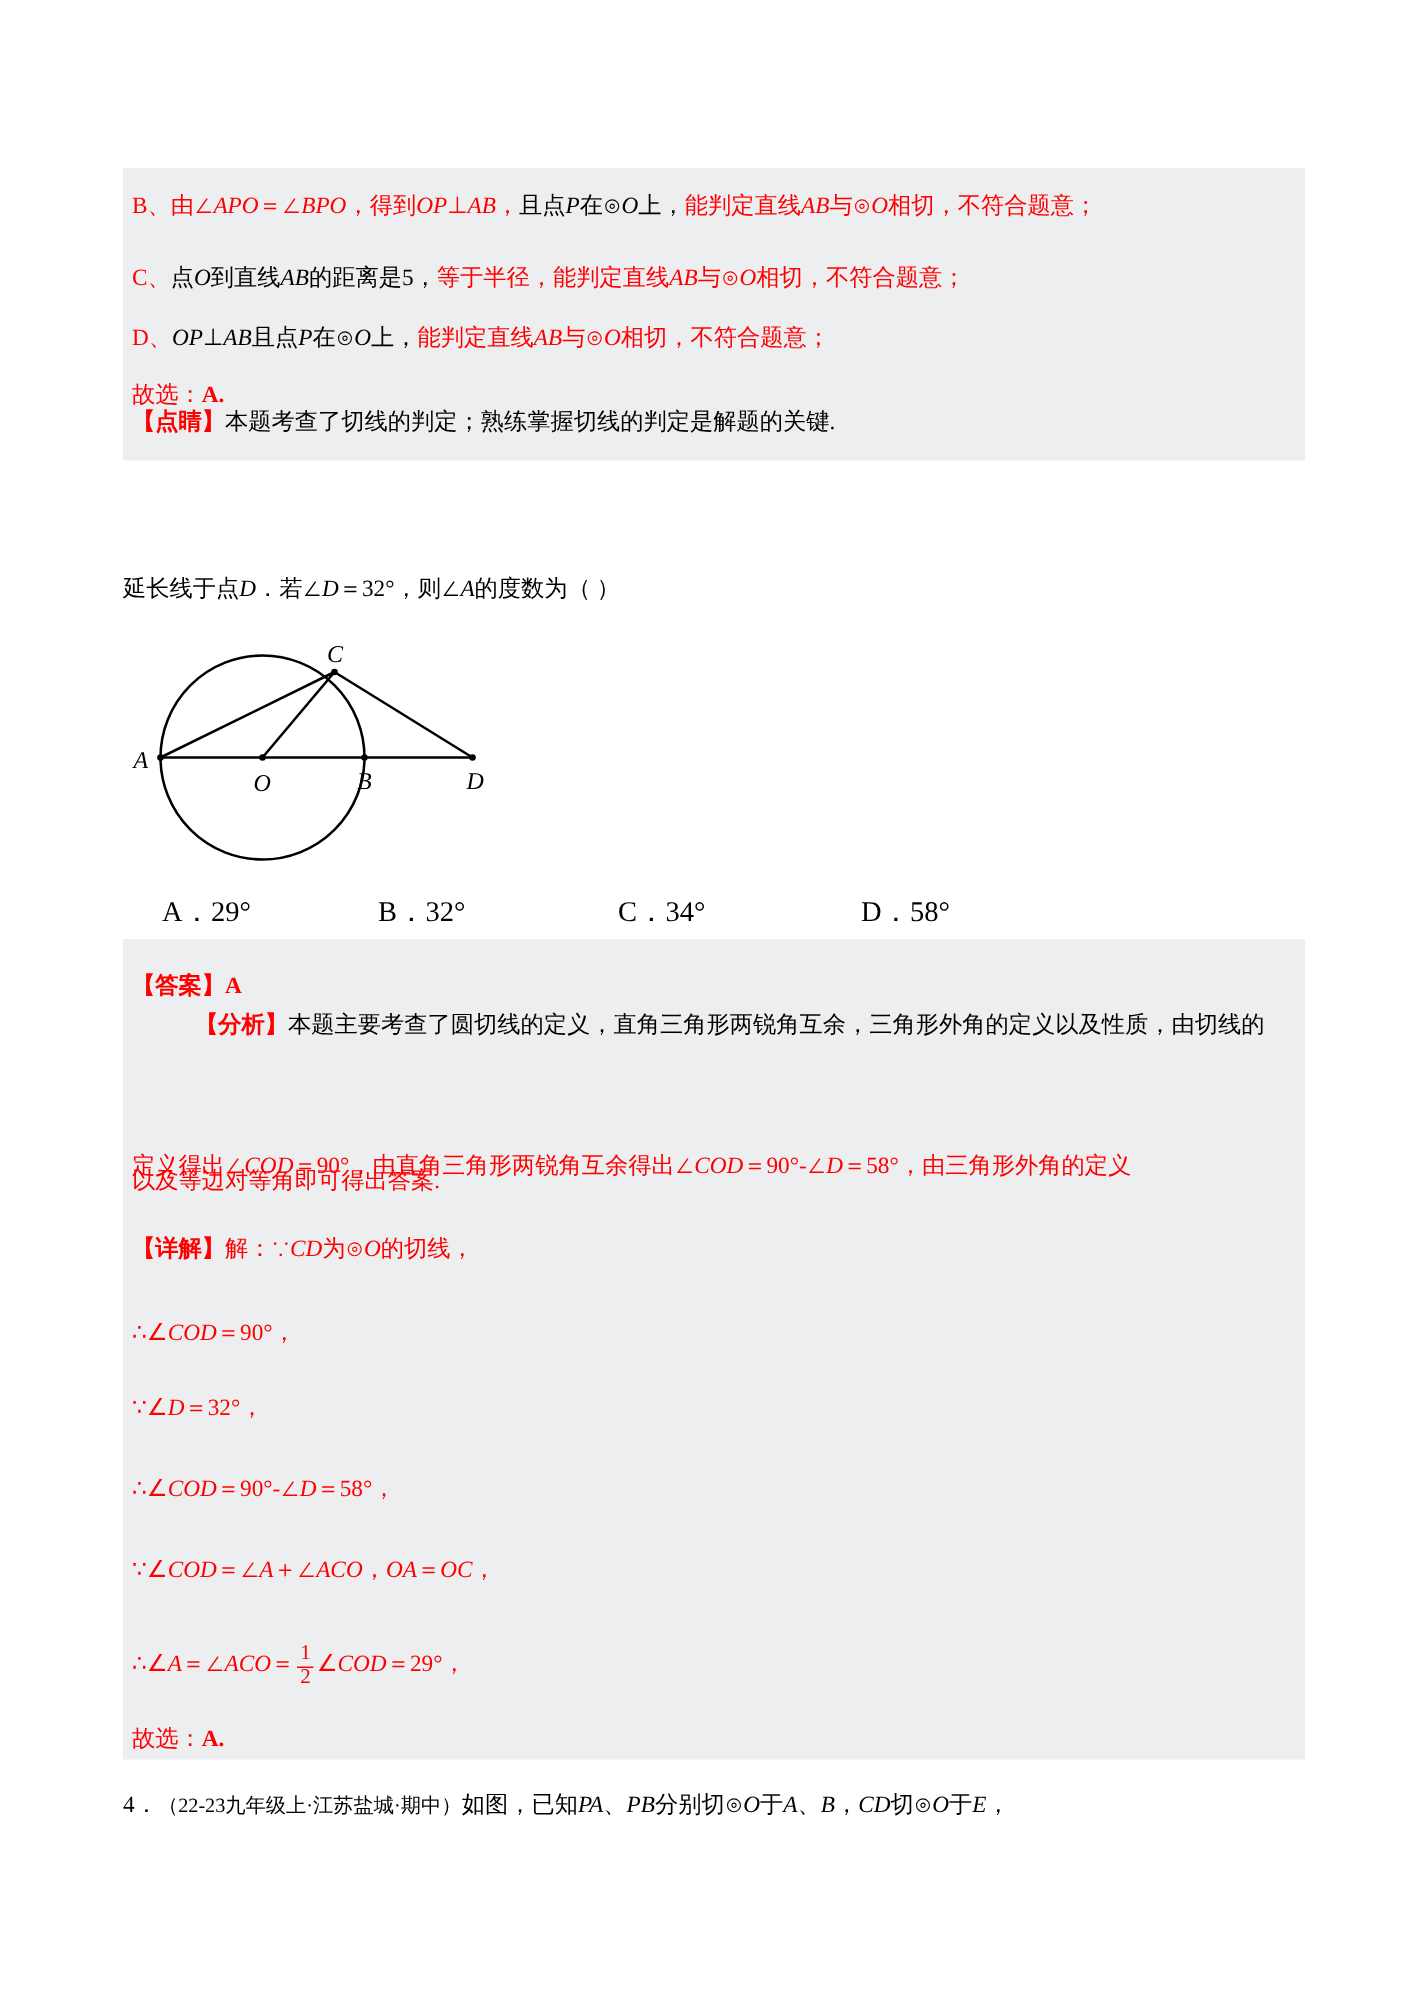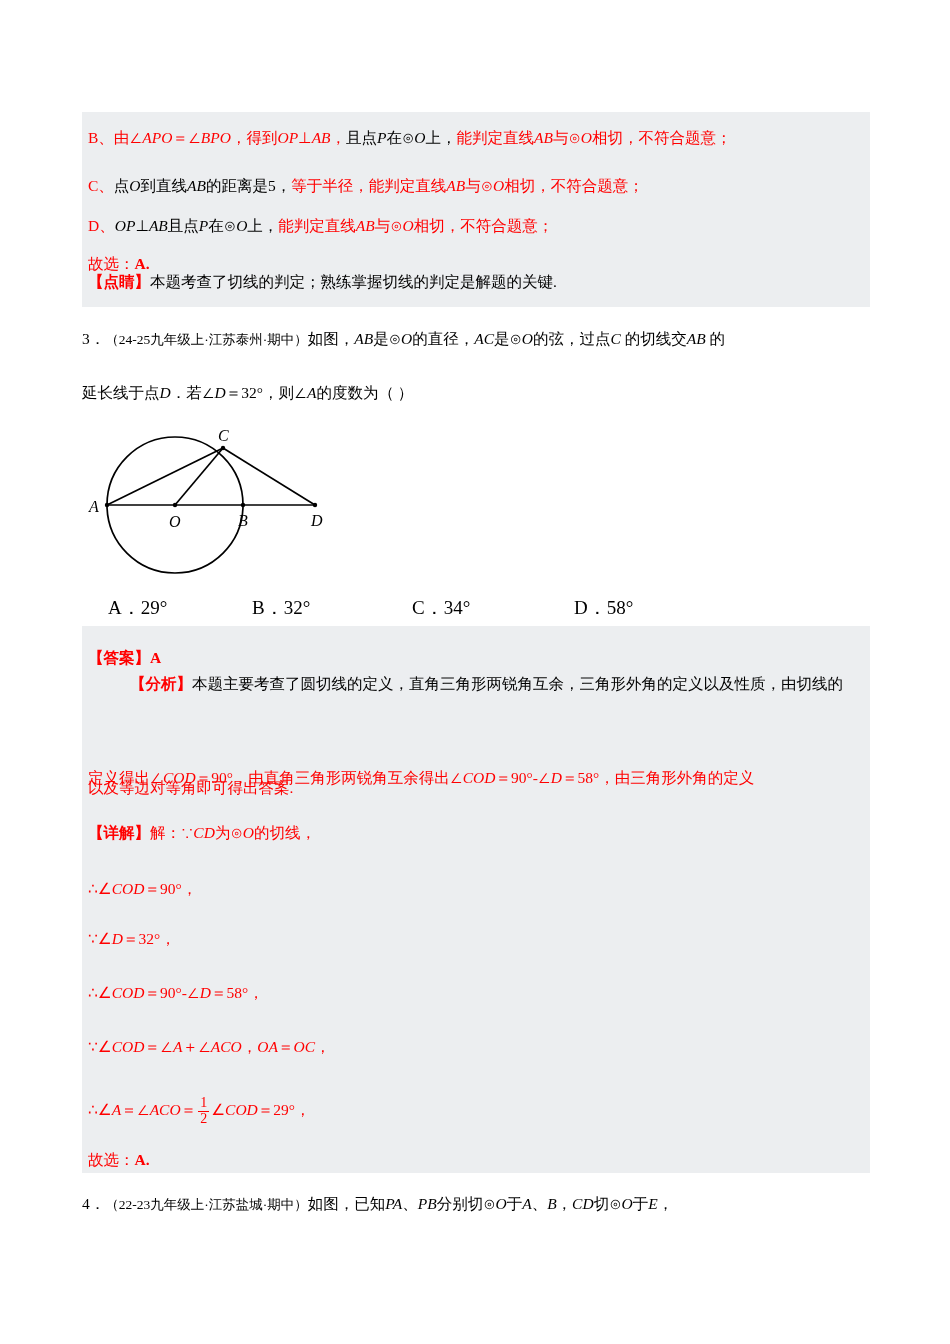--- a/index.html
+++ b/index.html
@@ -82,23 +82,20 @@
   </div>
 
   <div class="line red" style="left:88px; top:256px;">
     故选：<span class="bold">A.</span>
   </div>
 
   <div class="line" style="left:88px; top:274px;">
     <span class="red bold">【点睛】</span><span class="black">本题考查了切线的判定；熟练掌握切线的判定是解题的关键.</span>
   </div>
 
-  <div class="line" style="left:82px; top:331px;">
-    <span>3．</span><span class="small">（24-25九年级上·江苏泰州·期中）</span>如图，<i>AB</i>是⊙<i>O</i>的直径，<i>AC</i>是⊙<i>O</i>的弦，过点<i>C</i> 的切线交<i>AB</i> 的
-  </div>
 
   <div class="line" style="left:82px; top:385px;">
     延长线于点<i>D</i>．若∠<i>D</i>＝32°，则∠<i>A</i>的度数为（    ）
   </div>
 
   <div class="figure" style="left:75px; top:425px; width:340px; height:160px;">
     <svg width="340" height="160" viewBox="0 0 340 160">
 
       <circle cx="100" cy="80" r="68" fill="none" stroke="#000" stroke-width="1.7"></circle>
 

